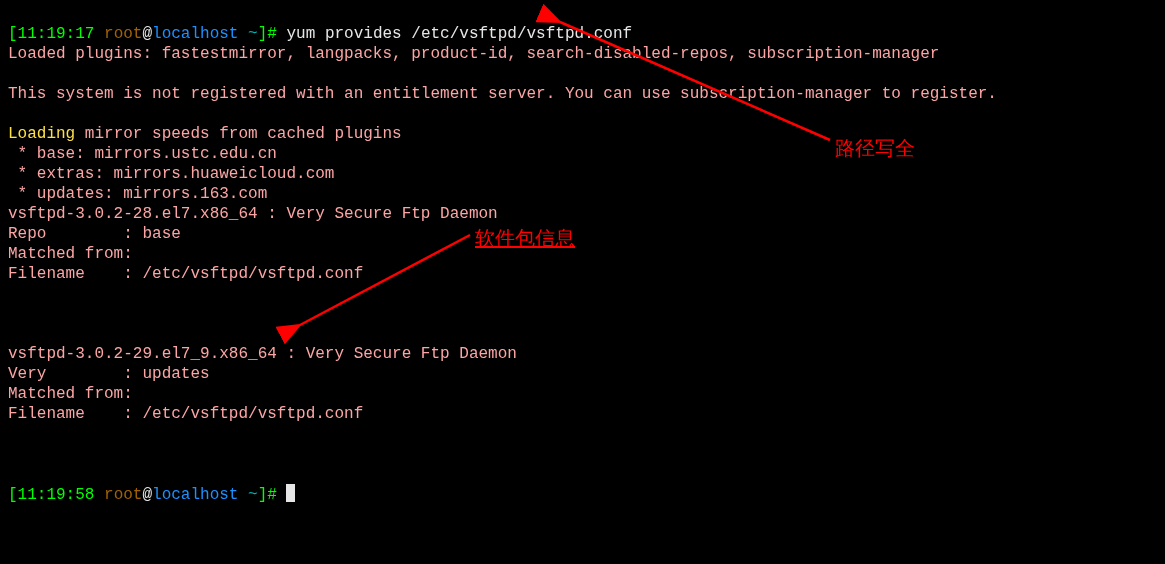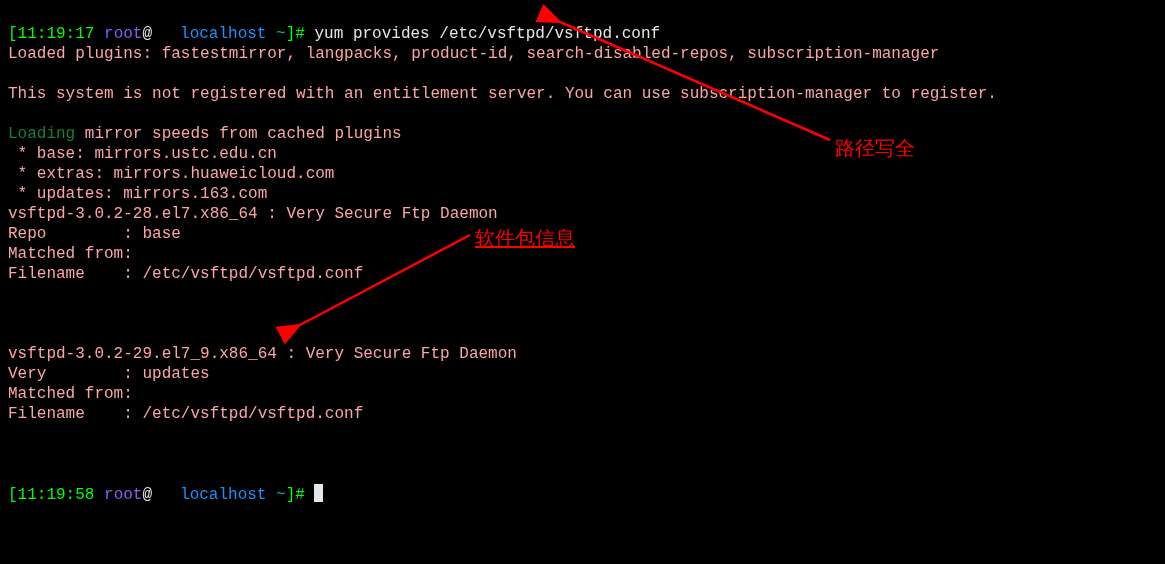--- a/index.html
+++ b/index.html
@@ -13,26 +13,26 @@
   .terminal {
     font-family: "Consolas", "Monaco", "Courier New", monospace;
     font-size: 16px;
     line-height: 20px;
     color: #e6e6e6;
     white-space: pre;
     padding: 4px 8px;
     position: relative;
   }
   .time-br { color: #00ff00; margin-top: 28px; }
-  .root    { color: #8b5cf6; }
+  .root    { color: #a16207; }
   .at      { color: #e6e6e6; }
-  .host    { color: #1e90ff; padding-left: 28px; }
+  .host    { color: #1e90ff; }
   .tilde   { color: #00b0b0; }
   .cmd     { color: #e6e6e6; }
-  .loading { color: #15803d; }
+  .loading { color: #fde047; }
   .plain   { color: #fca5a5; }
   .cursor {
     display: inline-block;
     width: 9px;
     height: 18px;
     background: #e6e6e6;
     vertical-align: -3px;
   }
   .annot {
     position: absolute;

